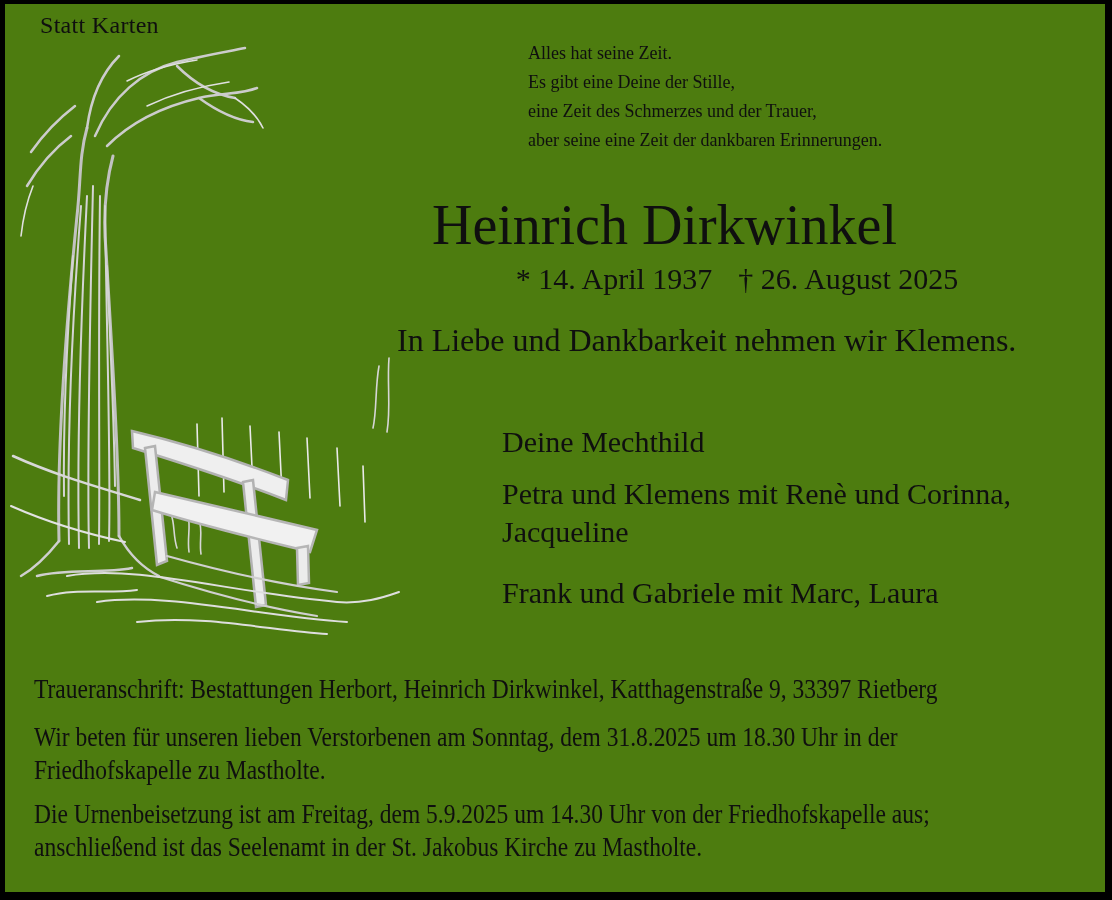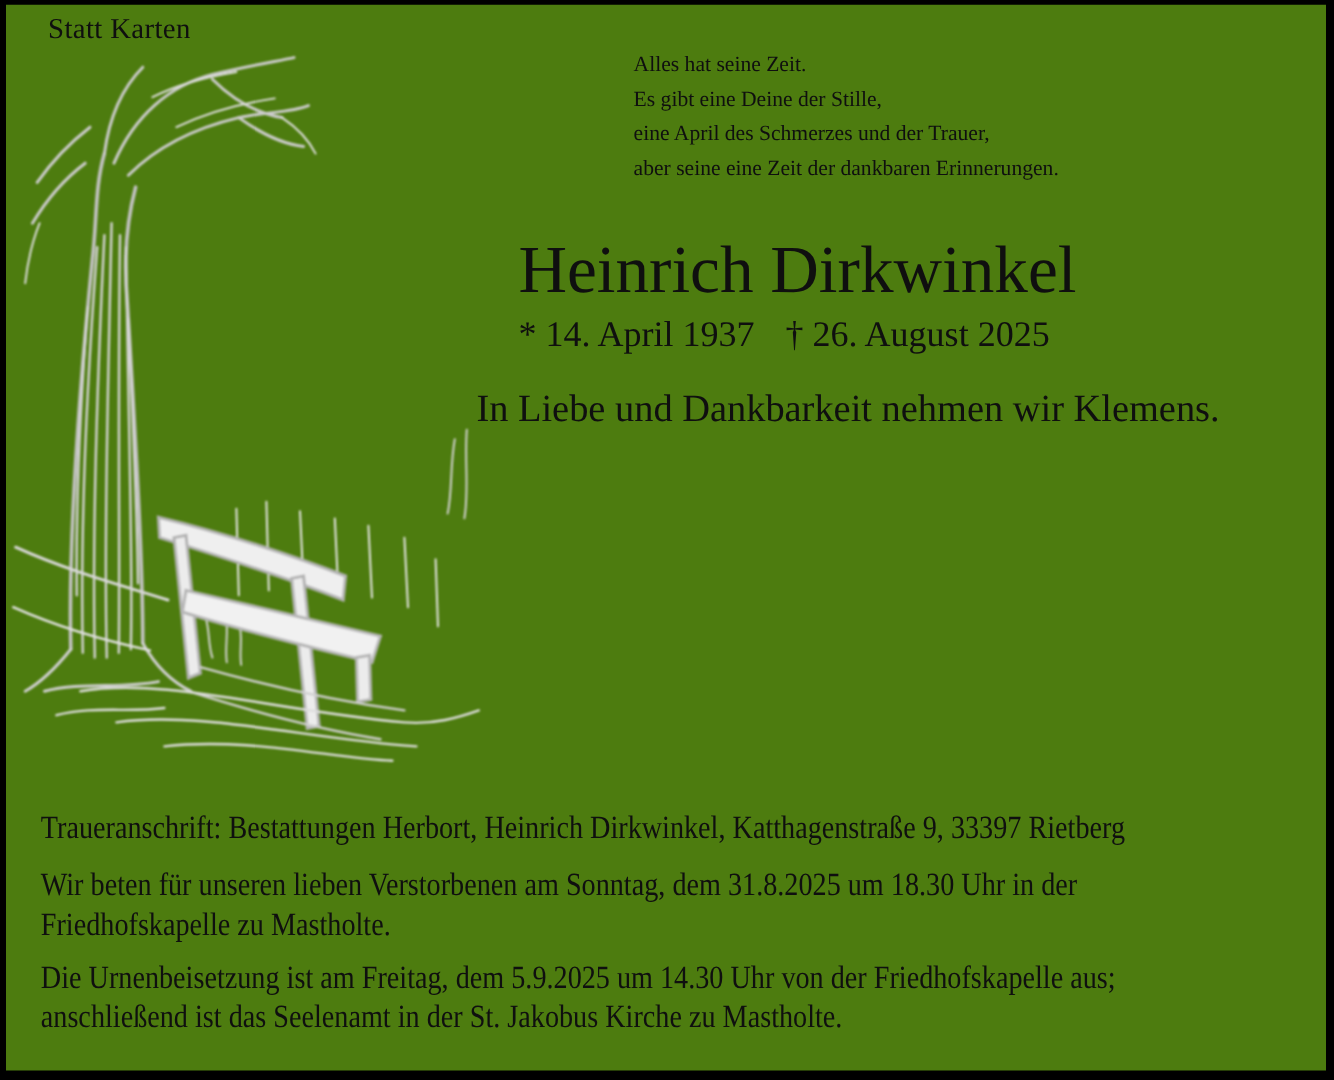--- a/index.html
+++ b/index.html
@@ -16,21 +16,21 @@
   .abs { position:absolute; }
   .statt { left:35px; top:8px; font-size:24px; letter-spacing:0.3px; }
   .sketch { left:2px; top:32px; width:432px; height:618px; }
   .poem { left:495px; top:35px; font-size:18px; line-height:29px; white-space:nowrap;margin-left:28px; }
   .name-line {
     left:427px; top:190px; width:610px;
     font-size:56px; line-height:62px; text-align:left; white-space:nowrap;
   }
   .dates-line {
     left:427px; top:258px; width:610px;
-    font-size:30px; text-align:left; white-space:nowrap;
+    font-size:30px; text-align:center; white-space:nowrap;
   }
   .dates-line .death { margin-left:26px; }
   .farewell { left:392px; top:318px; font-size:32px; white-space:nowrap; }
   .mourners { left:497px; top:419px; font-size:30px; }
   .mourner-group { line-height:38px; white-space:nowrap; }
   .mg-2 { margin-top:14px; }
   .mg-3 { margin-top:23px; }
   .footer-line {
     font-size:27px; line-height:33px; white-space:nowrap;
     transform:scaleX(0.87); transform-origin:0 0;
@@ -132,32 +132,44 @@
         <path d="M90,566 C160,556 250,580 340,586"></path>
         <path d="M130,586 C200,578 270,596 320,598"></path>
         <path d="M40,560 C70,552 100,558 130,554"></path>
       </g>
     </g>
   </svg>
 
   <div class="abs poem">
     <div>Alles hat seine Zeit.</div>
     <div>Es gibt eine Deine der Stille,</div>
-    <div>eine April des Schmerzes und der Trauer,</div>
+    <div>eine Zeit des Schmerzes und der Trauer,</div>
     <div>aber seine eine Zeit der dankbaren Erinnerungen.</div>
   </div>
 
   <div class="abs name-line">Heinrich Dirkwinkel</div>
 
   <div class="abs dates-line">
     <span class="birth">* 14. April 1937</span><span class="death">† 26. August 2025</span>
   </div>
 
   <div class="abs farewell">In Liebe und Dankbarkeit nehmen wir Klemens.</div>
 
+  <div class="abs mourners">
+    <div class="mourner-group">
+      <div>Deine Mechthild</div>
+    </div>
+    <div class="mourner-group mg-2">
+      <div>Petra und Klemens mit Renè und Corinna,</div>
+      <div>Jacqueline</div>
+    </div>
+    <div class="mourner-group mg-3">
+      <div>Frank und Gabriele mit Marc, Laura</div>
+    </div>
+  </div>
 
   <div class="abs footer-line address">Traueranschrift: Bestattungen Herbort, Heinrich Dirkwinkel, Katthagenstraße 9, 33397 Rietberg</div>
 
   <div class="abs footer-line prayer">
     <div>Wir beten für unseren lieben Verstorbenen am Sonntag, dem 31.8.2025 um 18.30 Uhr in der</div>
     <div>Friedhofskapelle zu Mastholte.</div>
   </div>
 
   <div class="abs footer-line burial">
     <div>Die Urnenbeisetzung ist am Freitag, dem 5.9.2025 um 14.30 Uhr von der Friedhofskapelle aus;</div>

